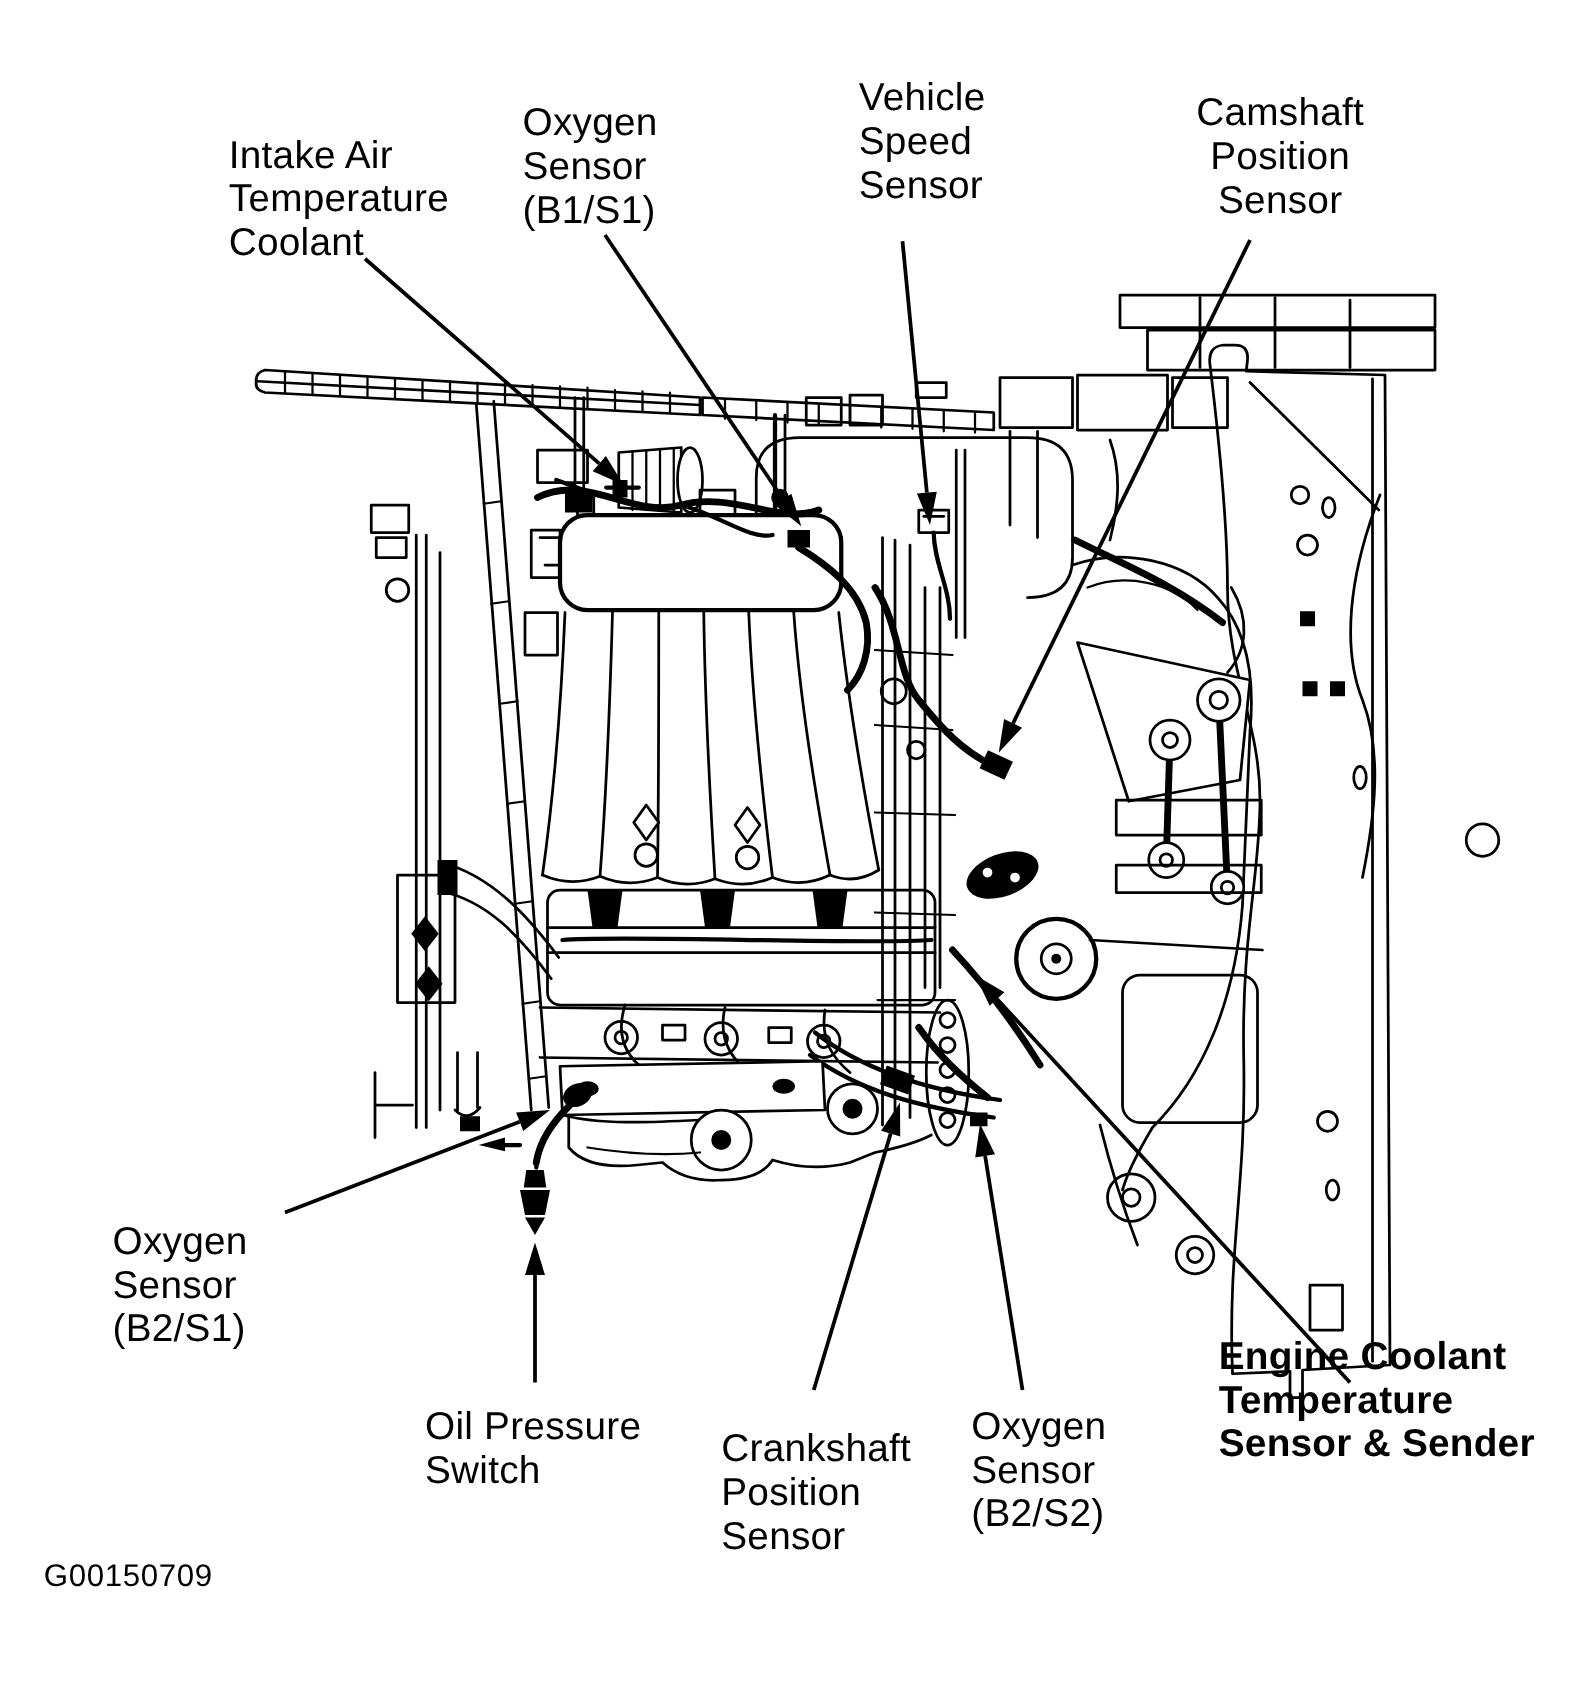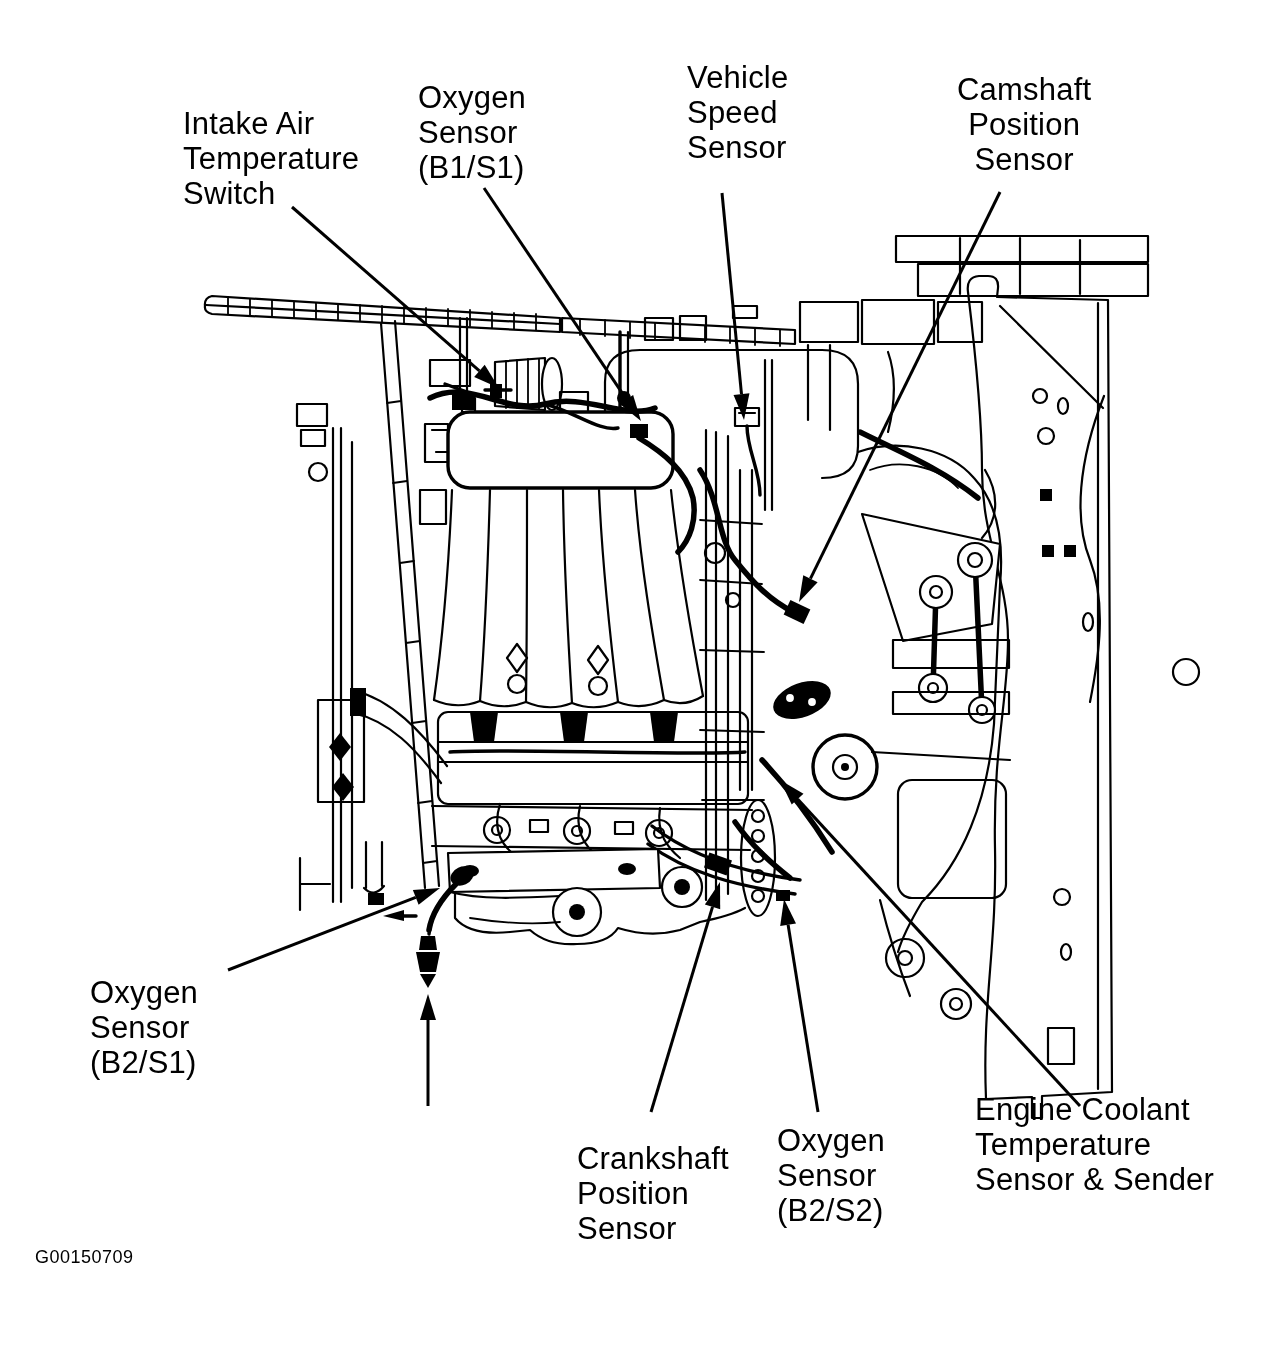--- a/index.html
+++ b/index.html
@@ -2,21 +2,21 @@
 <html><head>
 <meta charset="utf-8">
 <style>
   html,body{margin:0;padding:0;background:#fff;}
   .stage{position:relative;width:1272px;height:1345px;background:#fff;overflow:hidden;
          font-family:"Liberation Sans",sans-serif;color:#000;}
   .stage svg{position:absolute;left:0;top:0;}
   #labels{position:absolute;left:0;top:0;width:100%;height:100%;}
   .engine-label{position:absolute;font-size:31px;line-height:35px;letter-spacing:0.2px;
                 white-space:pre;color:#000;}
-  .figure-code{position:absolute;left:35px;top:1247px;font-size:18px;letter-spacing:0.5px;}
+  .figure-code{position:absolute;left:35px;top:1247px;font-size:25px;letter-spacing:0.5px;}
   .callout-line{stroke:#000;stroke-width:3;}
   .callout-head{fill:#000;stroke:none;}
   
   #engine-art path,#engine-art line,#engine-art rect,#engine-art circle,#engine-art ellipse,#engine-art polygon{
       stroke:#000;fill:none;stroke-width:2.2;stroke-linecap:round;stroke-linejoin:round;}
   #engine-art .blk{fill:#000;stroke:none;}
   #engine-art .wht{fill:#fff;}
   #engine-art .thick{stroke-width:3.4;}
   #engine-art .fat{stroke-width:5.5;}
   #engine-art .thin{stroke-width:1.8;}
@@ -289,38 +289,40 @@
       <polygon points="720,882 720.1915652570442,909.2022665002808 704.8663446935059,904.6047003312192" class="callout-head"></polygon>
       <line x1="818" y1="1112" x2="788.0983502794946" y2="924.6749591038928" class="callout-line"></line>
       <polygon points="784,899 795.998337696077,923.4139282486636 780.1983628629123,925.9359899591219" class="callout-head"></polygon>
       <line x1="1080" y1="1106" x2="797.6060123975518" y2="799.1318668053395" class="callout-line"></line>
       <polygon points="780,780 803.4927406453486,793.7146322214775 791.719284149755,804.5491013892016" class="callout-head"></polygon>
     </svg>
 
   <div id="labels">
       <div class="engine-label" style="left: 183px; top: 106px;">Intake Air
 Temperature
-Switch</div>
+Coolant</div>
       <div class="engine-label" style="left: 418px; top: 80px;">Oxygen
 Sensor
 (B1/S1)</div>
       <div class="engine-label" style="left: 655px; top: 60px; margin-left: 32px;">Vehicle
 Speed
 Sensor</div>
       <div class="engine-label" style="left: 957px; top: 72px; text-align: center;">Camshaft
 Position
 Sensor</div>
       <div class="engine-label" style="left: 90px; top: 975px;">Oxygen
 Sensor
 (B2/S1)</div>
+      <div class="engine-label" style="left: 340px; top: 1123px;">Oil Pressure
+Switch</div>
       <div class="engine-label" style="left: 577px; top: 1123px; margin-top: 18px;">Crankshaft
 Position
 Sensor</div>
       <div class="engine-label" style="left: 777px; top: 1123px;">Oxygen
 Sensor
 (B2/S2)</div>
-      <div class="engine-label" style="left: 975px; top: 1092px;">Engine Coolant
+      <div class="engine-label" style="left: 975px; top: 1067px; font-weight: bold;">Engine Coolant
 Temperature
 Sensor &amp; Sender</div>
     </div>
 
   <div class="figure-code">G00150709</div>
 </div>
 
 </body></html>

